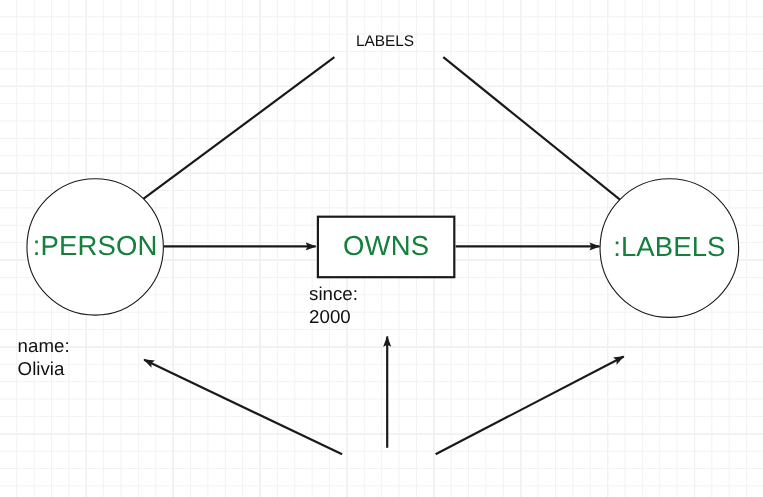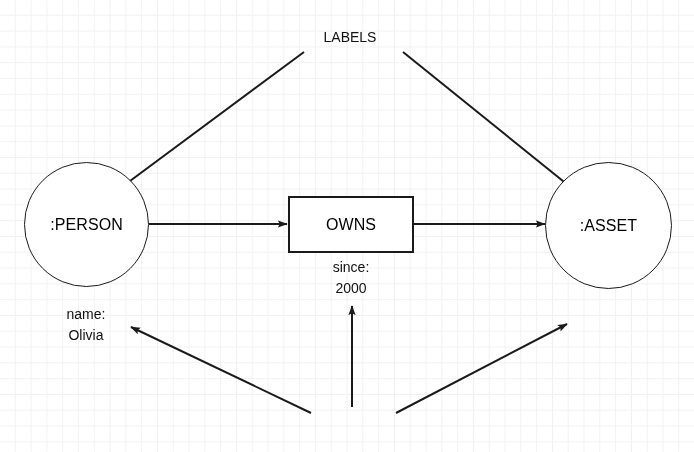--- a/index.html
+++ b/index.html
@@ -35,38 +35,38 @@
     height: 452px;
   }
   .node {
     position: absolute;
     box-sizing: border-box;
     background: #ffffff;
     border: 2px solid #1a1a1a;
     display: flex;
     align-items: center;
     justify-content: center;
-    color: #000000;
-    font-size: 16px;
+    color: #15803d;
+    font-size: 25px;
     letter-spacing: 0.1px;
     white-space: nowrap;
   }
   .node.circle {
     border-radius: 50%;
     border-width: 1.6px;
   }
   .node.rect {
     border-width: 2px;
   }
   .caption {
     position: absolute;
     color: #111111;
-    font-size: 14px;
+    font-size: 17px;
     line-height: 21px;
-    text-align: center;
+    text-align: left;
     white-space: pre-line;
   }
   .floating-label {
     position: absolute;
     color: #111111;
     font-size: 14px;
     line-height: 22px;
     text-align: center;
     white-space: nowrap;
   }
@@ -102,21 +102,21 @@
 
   <div class="node circle" style="left:24px; top:162px; width:125px; height:125px;">
     <span>:PERSON</span>
   </div>
 
   <div class="node rect" style="left:288px; top:196px; width:126px; height:57px;align-items:center;">
     <span>OWNS</span>
   </div>
 
   <div class="node circle" style="left:545px; top:162px; width:127px; height:127px;">
-    <span>:ASSET</span>
+    <span>:LABELS</span>
   </div>
 
   <div class="caption" style="left:16px; top:304px; width:140px;">name:
 Olivia</div>
 
   <div class="caption" style="left:281px; top:257px; width:140px;">since:
 2000</div>
 
 
 

